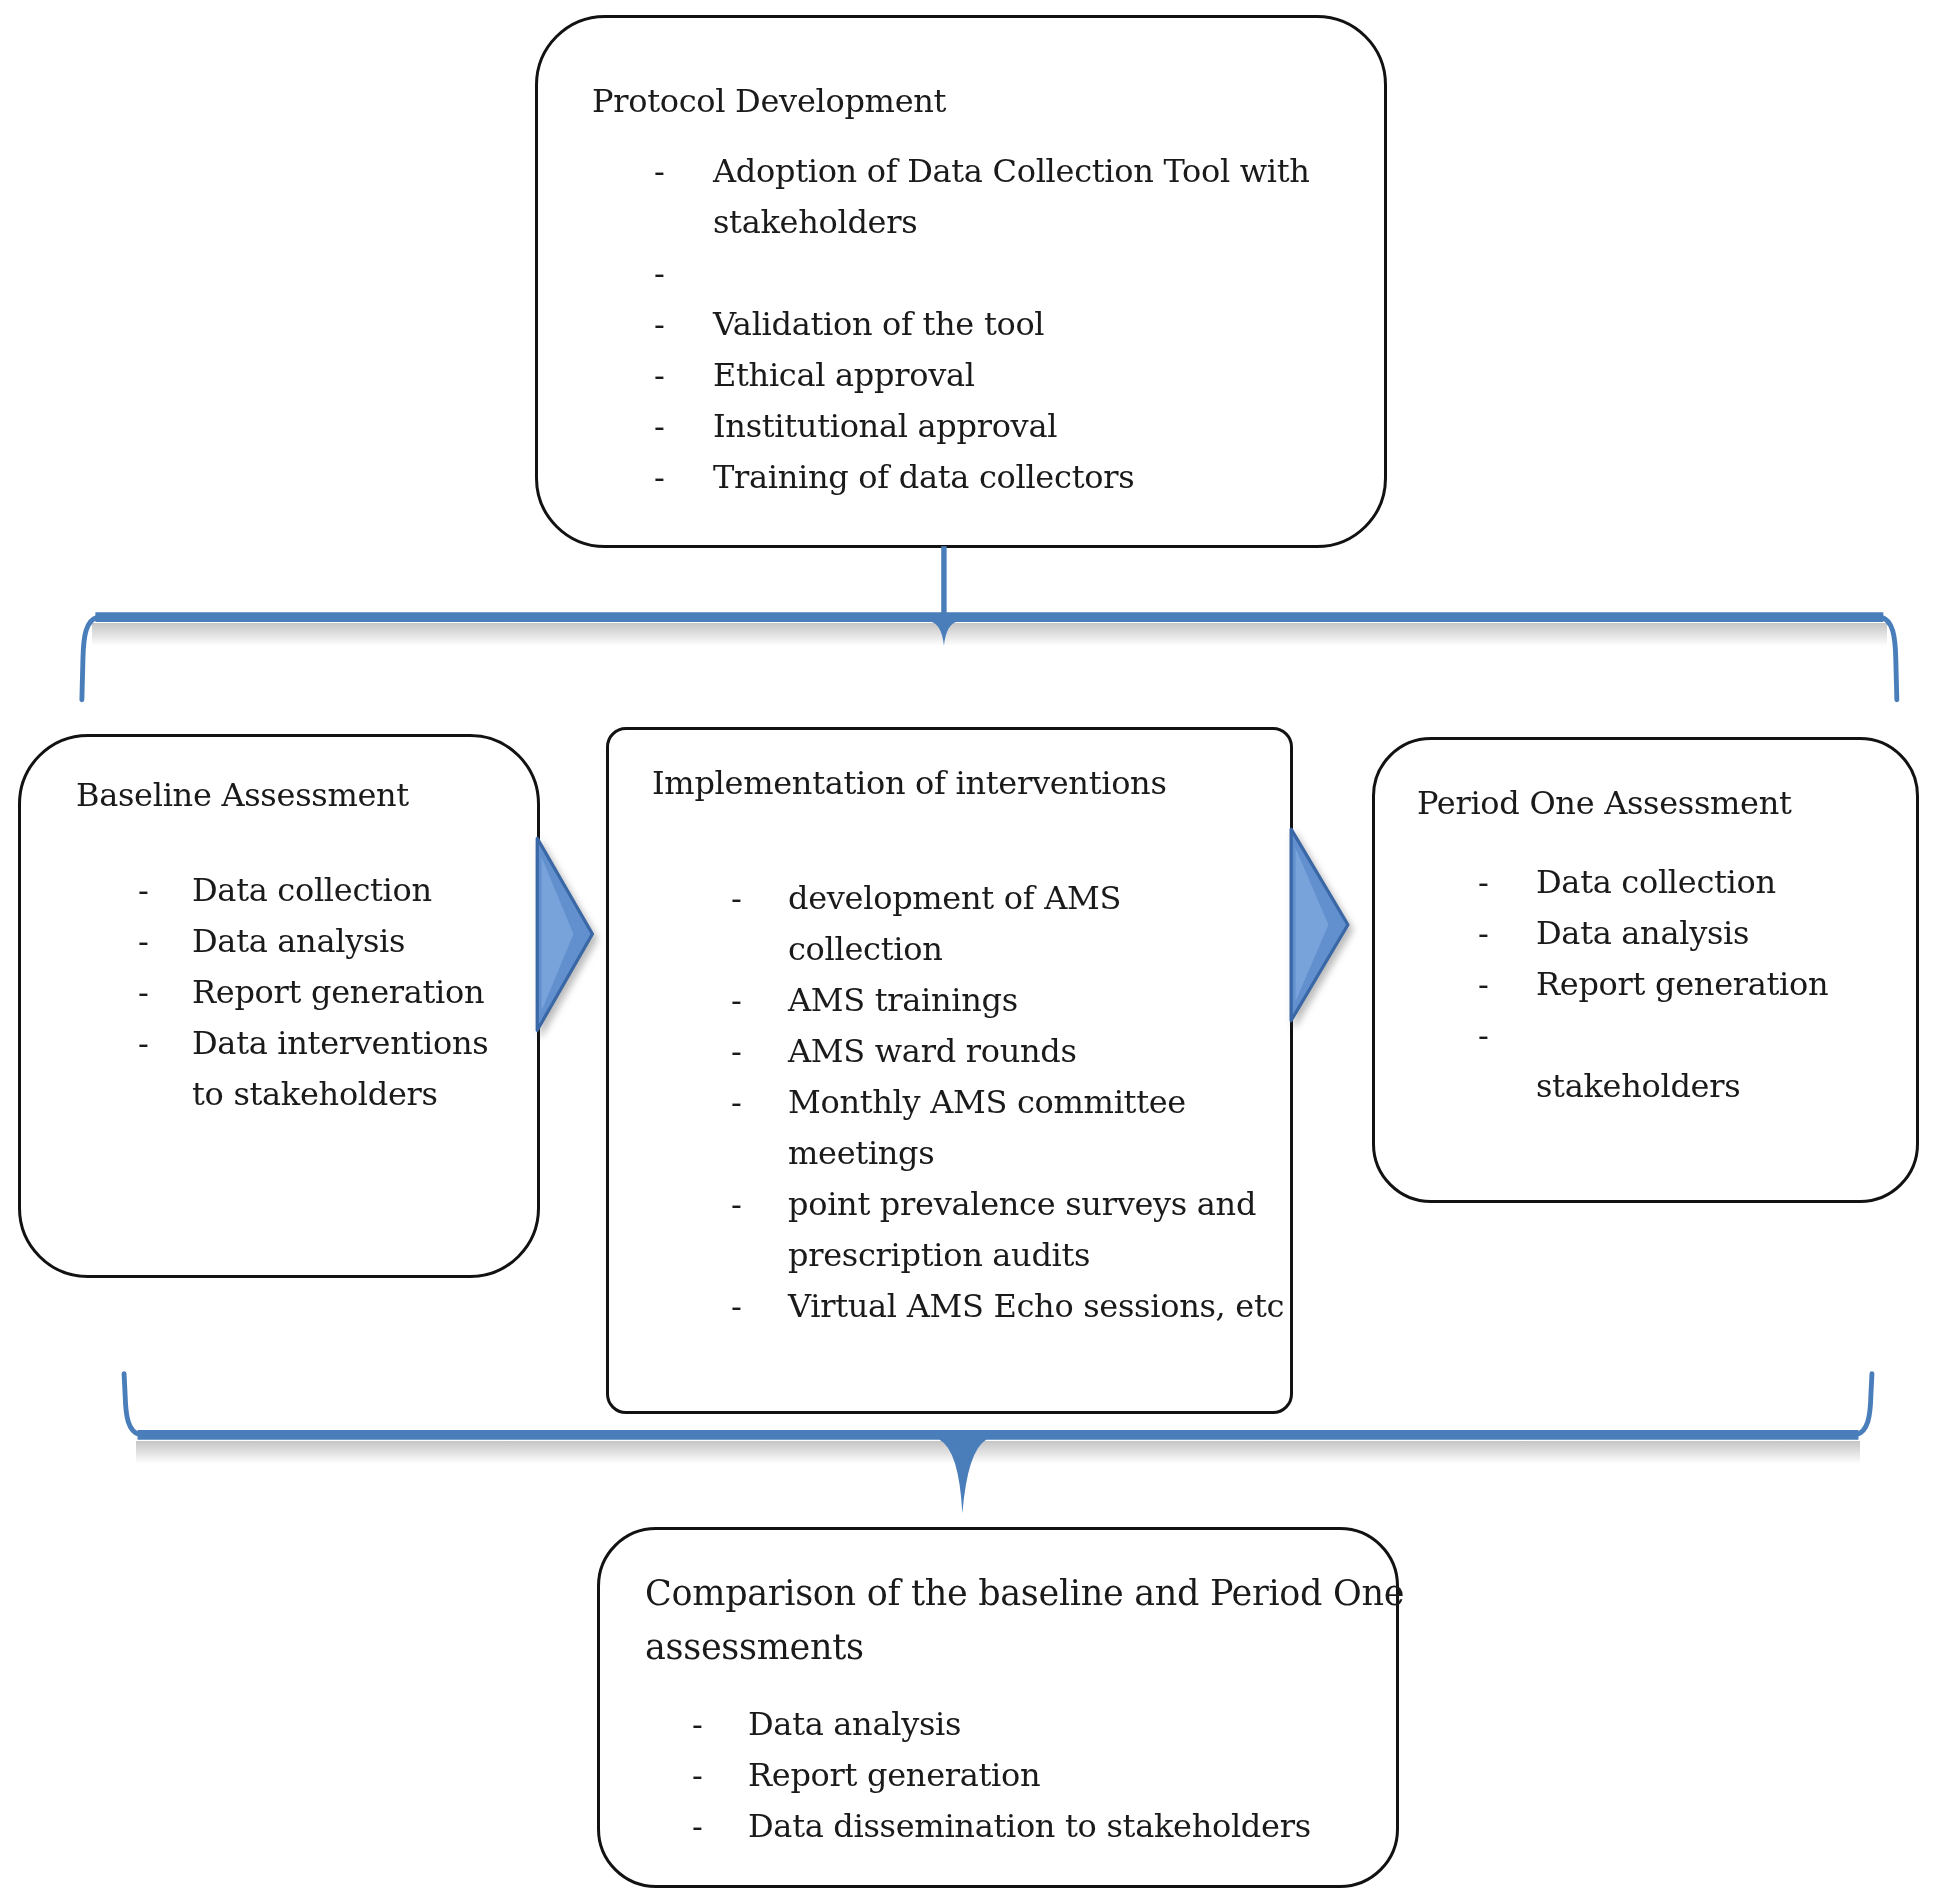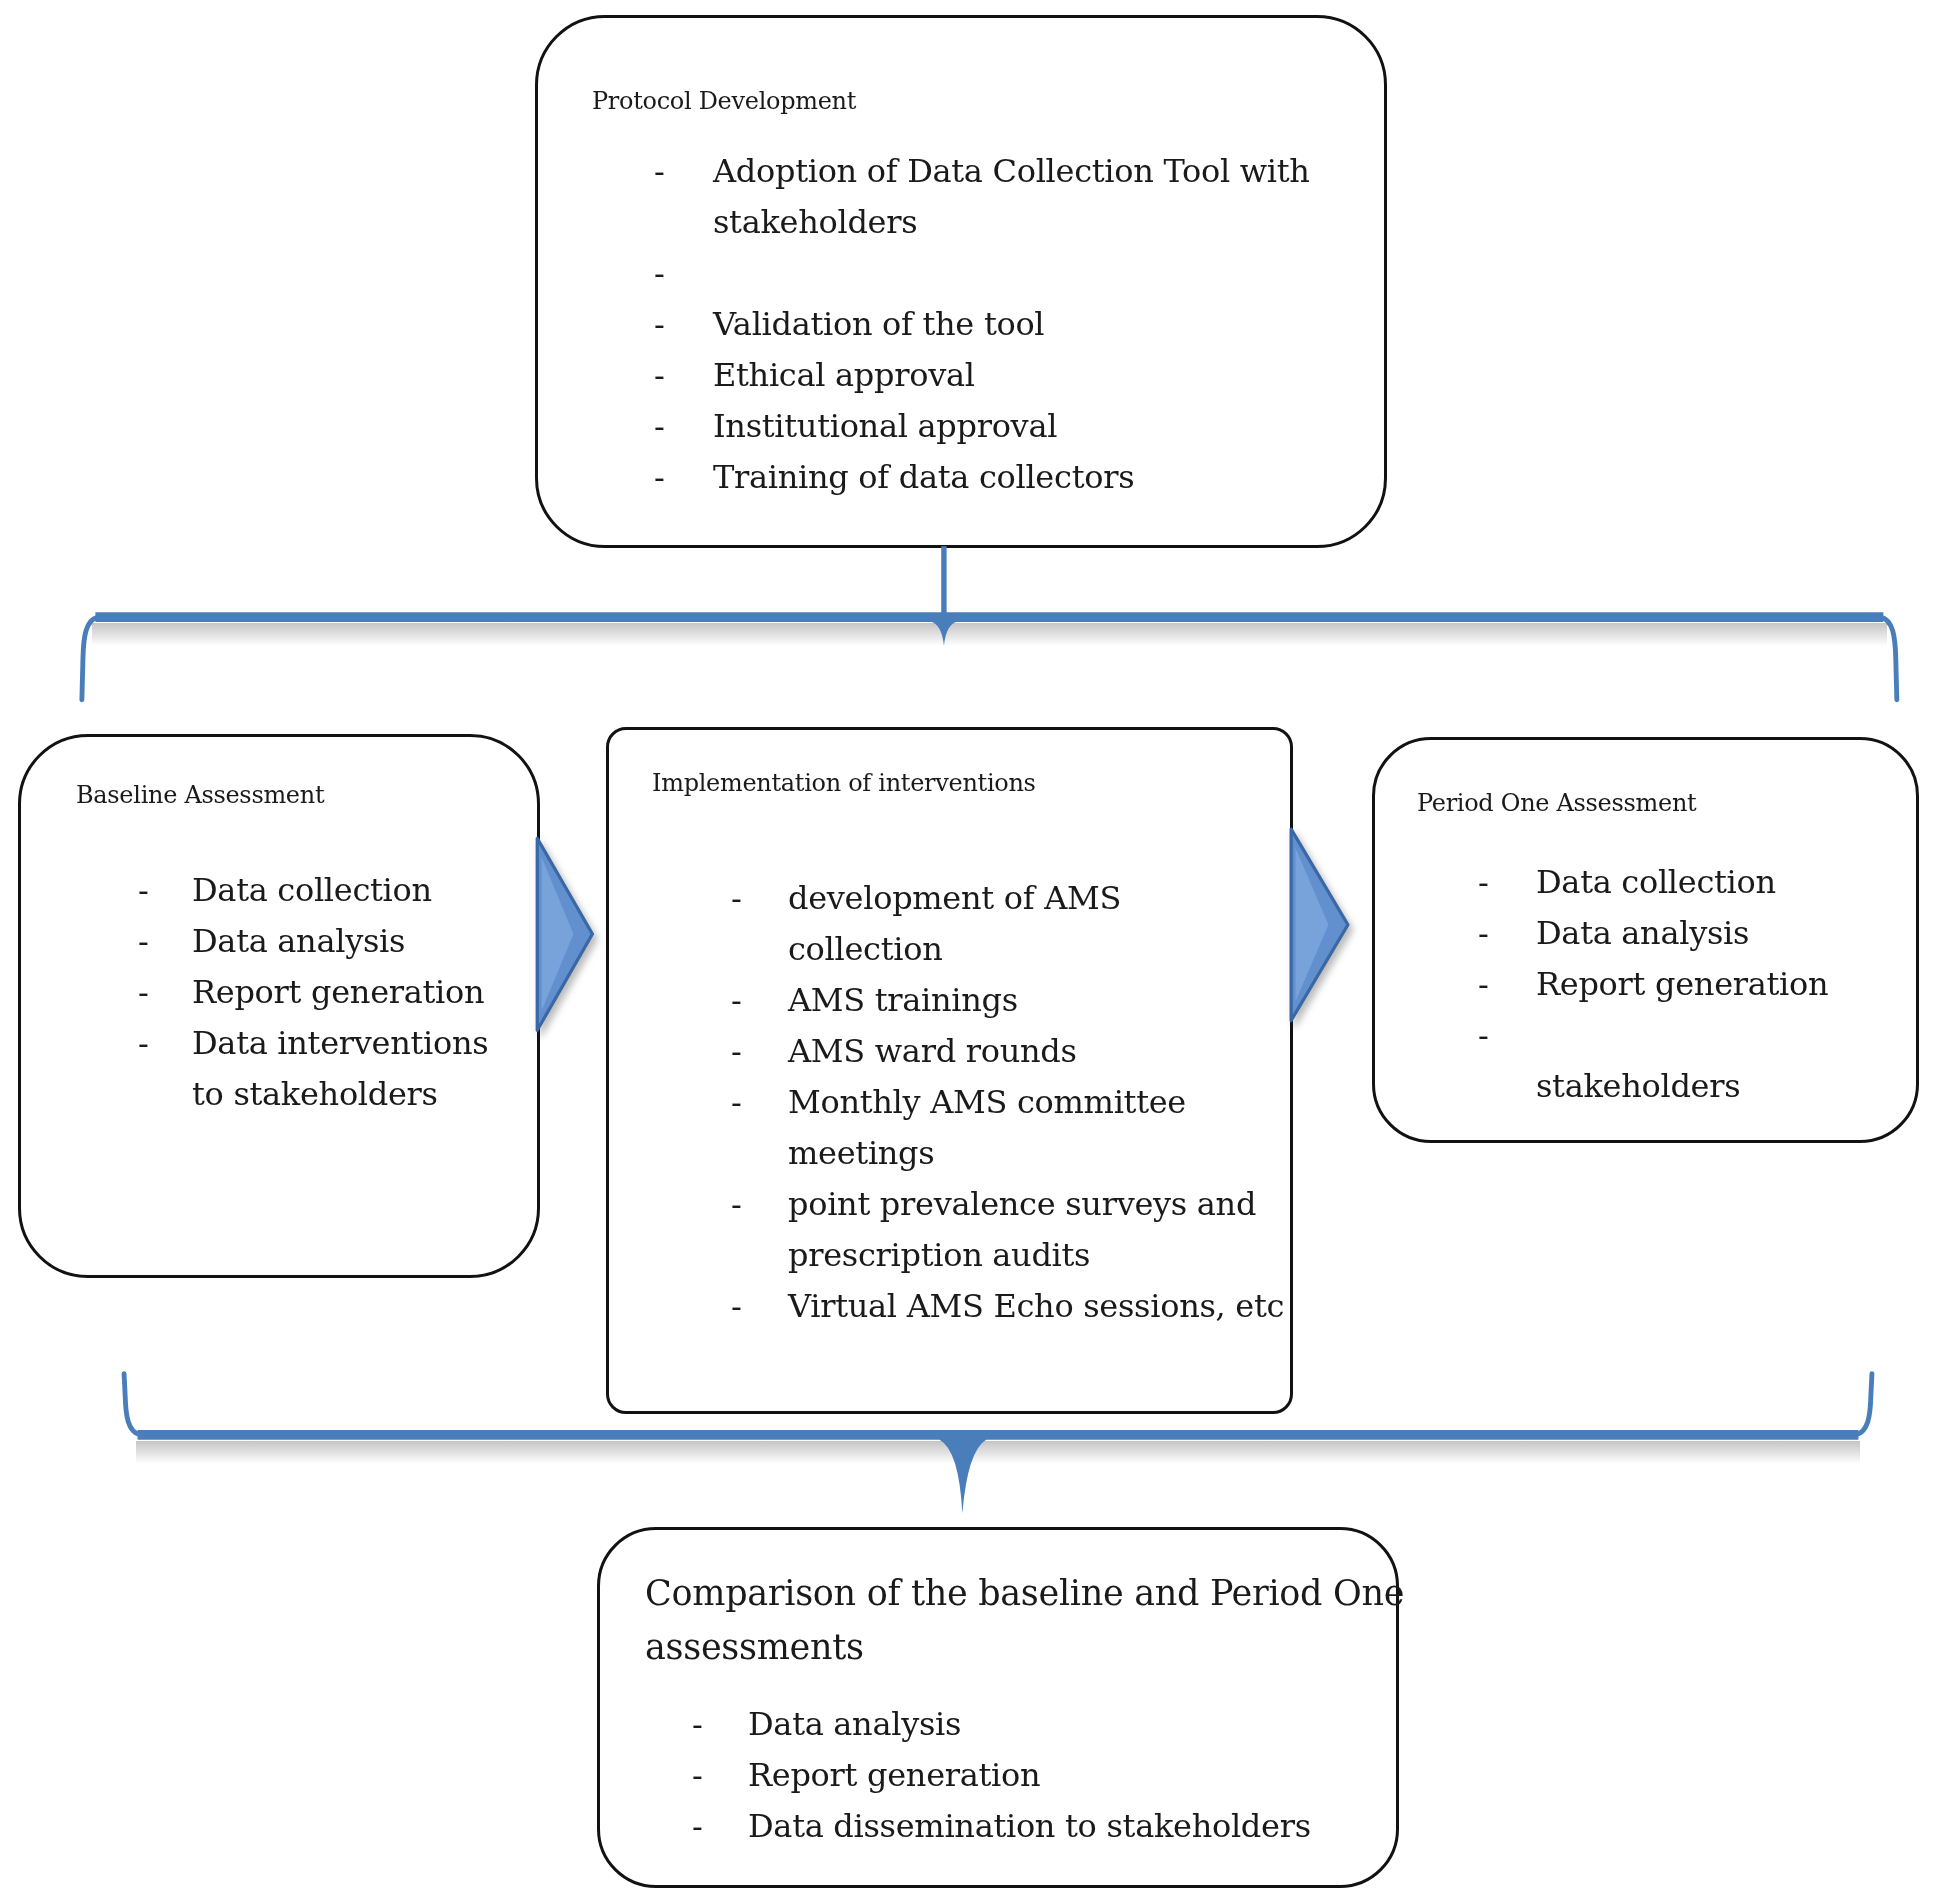--- a/index.html
+++ b/index.html
@@ -12,21 +12,21 @@
     overflow:hidden;
   }
   .box{
     position:absolute;
     box-sizing:border-box;
     background:#ffffff;
     border:3.8px solid #121212;
   }
   .box-title{
     position:absolute;
-    font-size:24px;
+    font-size:32px;
     line-height:51px;
     white-space:nowrap;
     letter-spacing:-0.3px;
   }
   .list{
     position:absolute;
   }
   .line{
     display:flex;
     height:51px;
@@ -163,21 +163,21 @@
           <span class="dash"></span>
           <span class="txt">prescription audits</span>
         </div>
         <div class="line">
           <span class="dash">-</span>
           <span class="txt">Virtual AMS Echo sessions, etc</span>
         </div>
       </div>
   </div>
 
-  <div class="box" style="left:1372px;top:737px;width:547px;height:406px;border-radius:59px;">
+  <div class="box" style="left:1372px;top:737px;width:547px;height:466px;border-radius:59px;">
     <div class="box-title" style="left:42px;top:38px;">Period One Assessment</div>
     <div class="list" style="left:103px;top:117px;--dw:58px;">
         <div class="line">
           <span class="dash">-</span>
           <span class="txt">Data collection</span>
         </div>
         <div class="line">
           <span class="dash">-</span>
           <span class="txt">Data analysis</span>
         </div>

